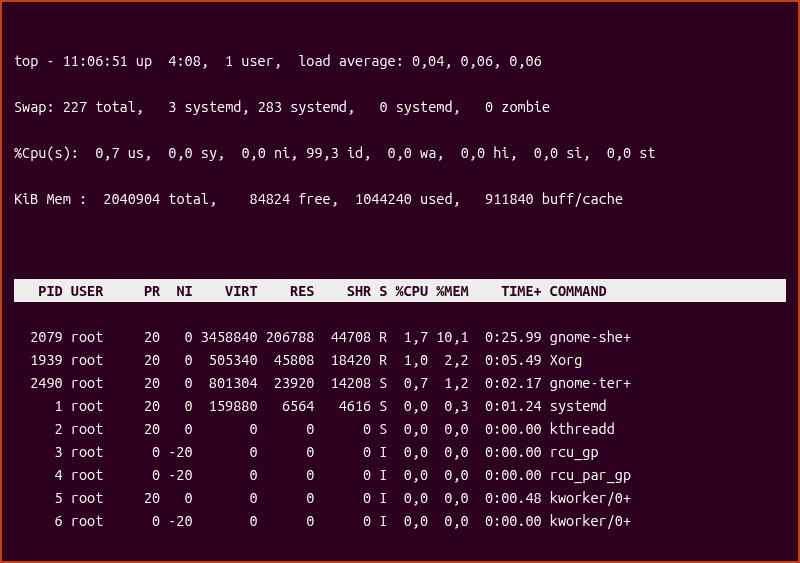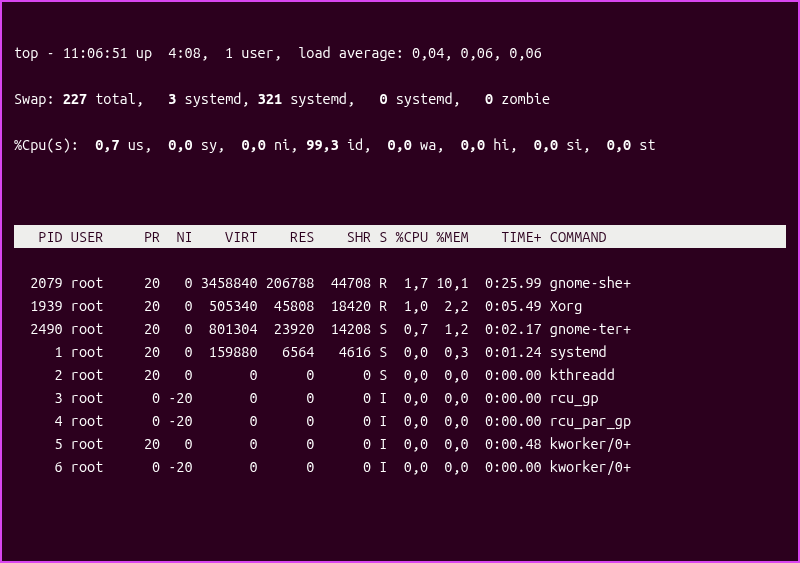--- a/index.html
+++ b/index.html
@@ -9,31 +9,31 @@
   }
   .terminal {
     width: 800px;
     height: 563px;
     background: #2c001e;
     color: #ffffff;
     font-family: "Ubuntu Mono", "Menlo", "Consolas", monospace;
     font-size: 14.5px;
     line-height: 23px;
     box-sizing: border-box;
-    padding: 16px 12px 10px 12px;
-    border: 2px solid #d946ef;
+    padding: 24px 12px 10px 12px;
+    border: 2px solid #c2410c;
     white-space: pre;
     overflow: hidden;
   }
-  .bold { font-weight: bold; }
+  .bold { font-weight: normal; }
   .hdr {
     background: #eeeeec;
     color: #2c001e;
     display: block;
-    font-weight: normal;
+    font-weight: bold;
   }
   .row { display: block; }
   .row.bold { font-weight: normal; }
   .cpid { display: inline-block; width: 6ch; text-align: right; }
   .cuser { display: inline-block; width: 9ch; text-align: left; padding-left: 1ch; box-sizing: border-box;}
   .cpr   { display: inline-block; width: 3ch; text-align: right; }
   .cni   { display: inline-block; width: 4ch; text-align: right; }
   .cvirt { display: inline-block; width: 8ch; text-align: right; }
   .cres  { display: inline-block; width: 7ch; text-align: right; }
   .cshr  { display: inline-block; width: 7ch; text-align: right; }
@@ -41,18 +41,19 @@
   .ccpu  { display: inline-block; width: 5ch; text-align: right; }
   .cmem  { display: inline-block; width: 5ch; text-align: right; }
   .ctime { display: inline-block; width: 9ch; text-align: right; }
   .ccmd  { display: inline-block; padding-left: 1ch; text-align: left; }
 </style>
 </head>
 <body>
 
 <div class="terminal">
 <span class="row">top - 11:06:51 up  4:08,  1 user,  load average: 0,04, 0,06, 0,06</span>
-<span class="row"><span>Swap: </span><span class="bold">227 </span><span>total,   </span><span class="bold">3 </span><span>systemd, </span><span class="bold">321 </span><span>systemd,   </span><span class="bold">0 </span><span>systemd,   </span><span class="bold">0 </span><span>zombie</span></span>
+<span class="row"><span>Swap: </span><span class="bold">227 </span><span>total,   </span><span class="bold">3 </span><span>systemd, </span><span class="bold">283 </span><span>systemd,   </span><span class="bold">0 </span><span>systemd,   </span><span class="bold">0 </span><span>zombie</span></span>
 <span class="row"><span>%Cpu(s):  </span><span class="bold">0,7 </span><span>us,  </span><span class="bold">0,0 </span><span>sy,  </span><span class="bold">0,0 </span><span>ni, </span><span class="bold">99,3 </span><span>id,  </span><span class="bold">0,0 </span><span>wa,  </span><span class="bold">0,0 </span><span>hi,  </span><span class="bold">0,0 </span><span>si,  </span><span class="bold">0,0 </span><span>st</span></span>
+<span class="row"><span>KiB Mem : </span><span class="bold"> 2040904 </span><span>total,   </span><span class="bold"> 84824 </span><span>free,  </span><span class="bold">1044240 </span><span>used,   </span><span class="bold">911840 </span><span>buff/cache</span></span>
 <span class="row"> </span>
 <span class="hdr"><span class="cpid">PID</span><span class="cuser">USER</span><span class="cpr">PR</span><span class="cni">NI</span><span class="cvirt">VIRT</span><span class="cres">RES</span><span class="cshr">SHR</span><span class="cs">S</span><span class="ccpu">%CPU</span><span class="cmem">%MEM</span><span class="ctime">TIME+</span><span class="ccmd">COMMAND</span>                     </span>
 <div id="process-list"><span class="row bold"><span class="cpid">2079</span><span class="cuser">root</span><span class="cpr">20</span><span class="cni">0</span><span class="cvirt">3458840</span><span class="cres">206788</span><span class="cshr">44708</span><span class="cs">R</span><span class="ccpu">1,7</span><span class="cmem">10,1</span><span class="ctime">0:25.99</span><span class="ccmd">gnome-she+</span></span><span class="row bold"><span class="cpid">1939</span><span class="cuser">root</span><span class="cpr">20</span><span class="cni">0</span><span class="cvirt">505340</span><span class="cres">45808</span><span class="cshr">18420</span><span class="cs">R</span><span class="ccpu">1,0</span><span class="cmem">2,2</span><span class="ctime">0:05.49</span><span class="ccmd">Xorg</span></span><span class="row"><span class="cpid">2490</span><span class="cuser">root</span><span class="cpr">20</span><span class="cni">0</span><span class="cvirt">801304</span><span class="cres">23920</span><span class="cshr">14208</span><span class="cs">S</span><span class="ccpu">0,7</span><span class="cmem">1,2</span><span class="ctime">0:02.17</span><span class="ccmd">gnome-ter+</span></span><span class="row"><span class="cpid">1</span><span class="cuser">root</span><span class="cpr">20</span><span class="cni">0</span><span class="cvirt">159880</span><span class="cres">6564</span><span class="cshr">4616</span><span class="cs">S</span><span class="ccpu">0,0</span><span class="cmem">0,3</span><span class="ctime">0:01.24</span><span class="ccmd">systemd</span></span><span class="row"><span class="cpid">2</span><span class="cuser">root</span><span class="cpr">20</span><span class="cni">0</span><span class="cvirt">0</span><span class="cres">0</span><span class="cshr">0</span><span class="cs">S</span><span class="ccpu">0,0</span><span class="cmem">0,0</span><span class="ctime">0:00.00</span><span class="ccmd">kthreadd</span></span><span class="row"><span class="cpid">3</span><span class="cuser">root</span><span class="cpr">0</span><span class="cni">-20</span><span class="cvirt">0</span><span class="cres">0</span><span class="cshr">0</span><span class="cs">I</span><span class="ccpu">0,0</span><span class="cmem">0,0</span><span class="ctime">0:00.00</span><span class="ccmd">rcu_gp</span></span><span class="row"><span class="cpid">4</span><span class="cuser">root</span><span class="cpr">0</span><span class="cni">-20</span><span class="cvirt">0</span><span class="cres">0</span><span class="cshr">0</span><span class="cs">I</span><span class="ccpu">0,0</span><span class="cmem">0,0</span><span class="ctime">0:00.00</span><span class="ccmd">rcu_par_gp</span></span><span class="row"><span class="cpid">5</span><span class="cuser">root</span><span class="cpr">20</span><span class="cni">0</span><span class="cvirt">0</span><span class="cres">0</span><span class="cshr">0</span><span class="cs">I</span><span class="ccpu">0,0</span><span class="cmem">0,0</span><span class="ctime">0:00.48</span><span class="ccmd">kworker/0+</span></span><span class="row"><span class="cpid">6</span><span class="cuser">root</span><span class="cpr">0</span><span class="cni">-20</span><span class="cvirt">0</span><span class="cres">0</span><span class="cshr">0</span><span class="cs">I</span><span class="ccpu">0,0</span><span class="cmem">0,0</span><span class="ctime">0:00.00</span><span class="ccmd">kworker/0+</span></span></div>
 </div>
 
 </body></html>

